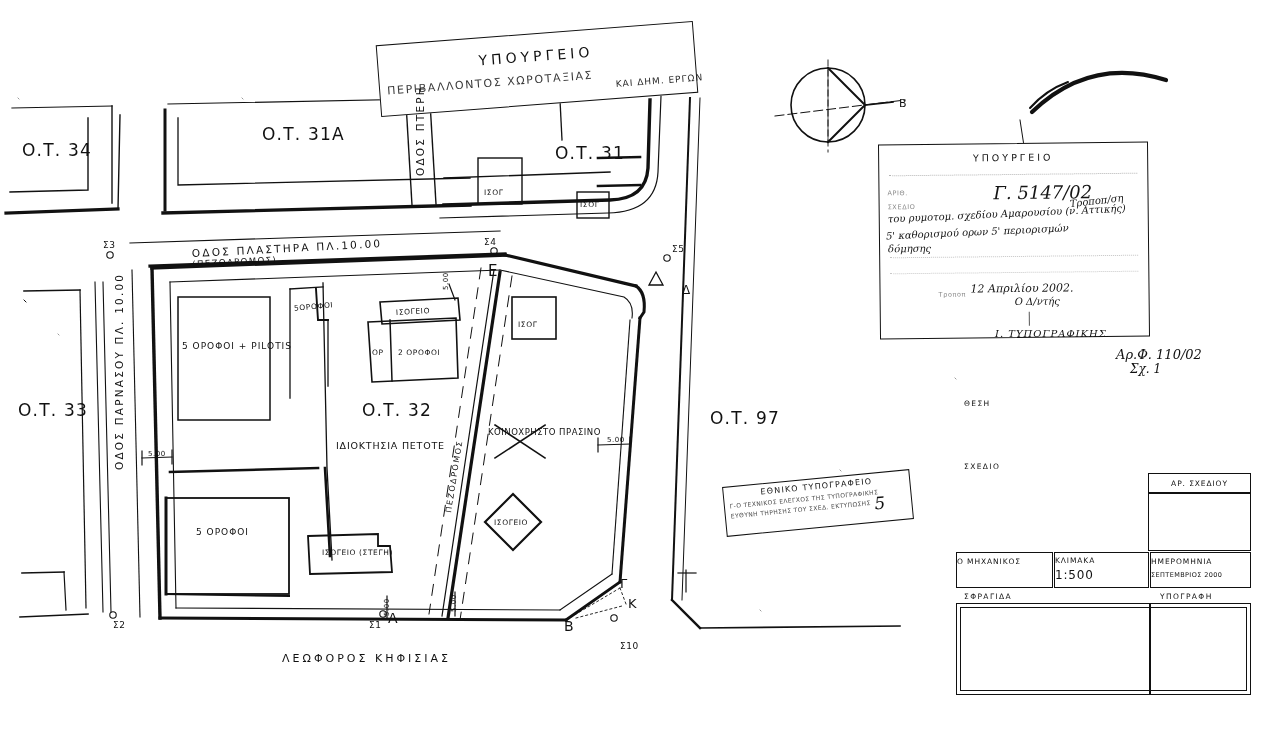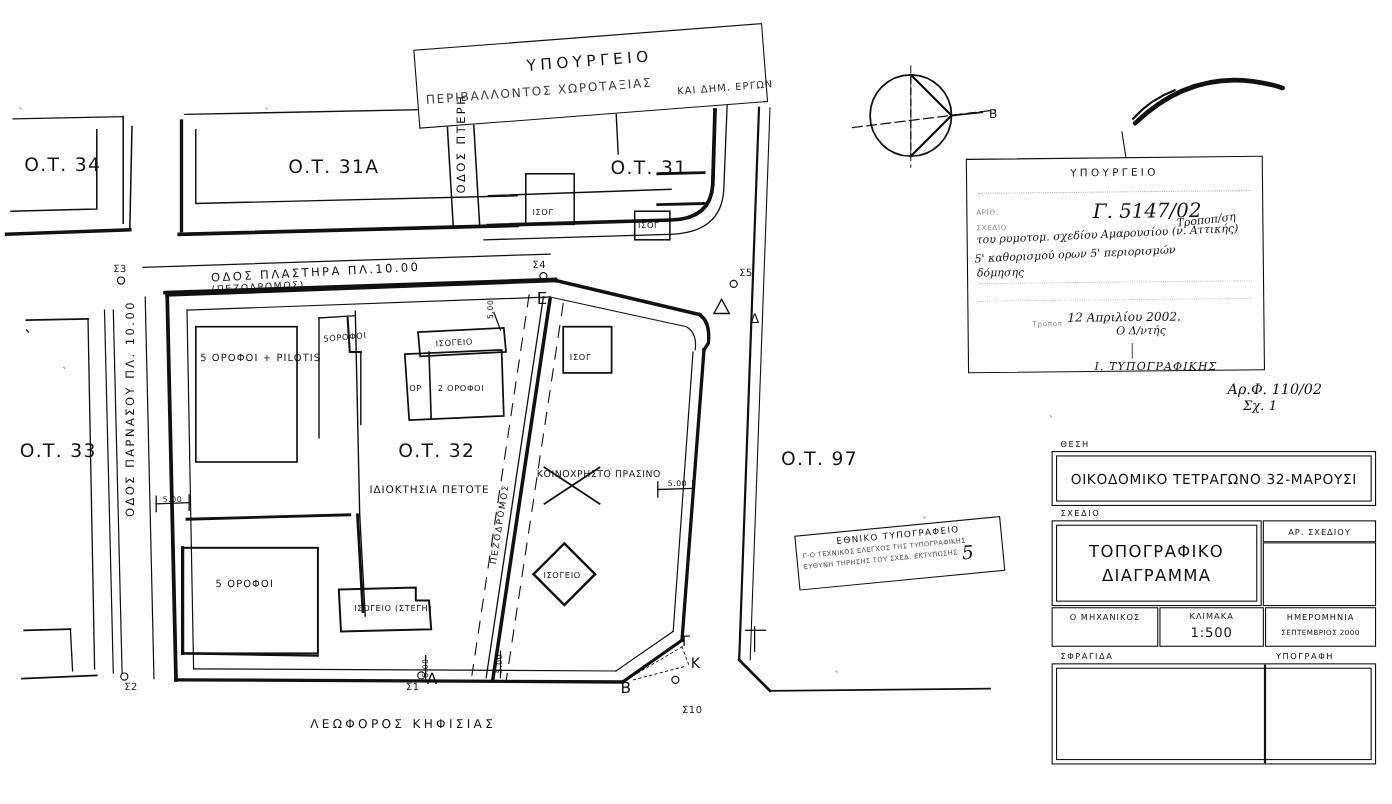--- a/index.html
+++ b/index.html
@@ -60,21 +60,21 @@
   #ethniko .e3{position:absolute;left:5px;top:25px;font-size:6px;letter-spacing:.4px;
      color:#4a4a4a;}
   #ethniko .e4{position:absolute;right:26px;top:20px;font-size:17px;
      font-family:"DejaVu Serif","Liberation Serif",serif;font-style:italic;}
 
   
   #titleblock{position:absolute;left:952px;top:400px;width:301px;height:295px;}
   .tbcap{position:absolute;font-size:7.5px;letter-spacing:1.4px;}
   .tbbox{position:absolute;border:1.6px solid #111;background:#fff;}
   .tbinner{position:absolute;inset:3px;border:1px solid #111;}
-  .tbtext{position:absolute;left:0;right:0;text-align:center;}
+  .tbtext{position:absolute;left:0;right:0;}
   .tbsmall{font-size:7.5px;letter-spacing:.9px;}
 
   .ctr{display:flex;align-items:center;justify-content:center;
        width:100%;height:100%;text-align:center;}
 </style>
 </head>
 <body>
 
 <div id="sheet">
 
@@ -285,21 +285,21 @@
   </div>
 
   <div id="ethniko">
     <div class="e1">ΕΘΝΙΚΟ ΤΥΠΟΓΡΑΦΕΙΟ</div>
     <div class="e2">Γ-Ο ΤΕΧΝΙΚΟΣ ΕΛΕΓΧΟΣ ΤΗΣ ΤΥΠΟΓΡΑΦΙΚΗΣ</div>
     <div class="e3">ΕΥΘΥΝΗ ΤΗΡΗΣΗΣ ΤΟΥ ΣΧΕΔ. ΕΚΤΥΠΩΣΗΣ</div>
     <div class="e4">5</div>
   </div>
 
   <div class="lbl ot" style="left:22px;top:140px;">Ο.Τ. 34</div>
-  <div class="lbl ot" style="left:262px;top:142px;">Ο.Τ. 31A</div>
+  <div class="lbl ot" style="left:262px;top:124px;">Ο.Τ. 31A</div>
   <div class="lbl ot" style="left:555px;top:143px;">Ο.Τ. 31</div>
   <div class="lbl ot" style="left:18px;top:400px;">Ο.Τ. 33</div>
   <div class="lbl ot" style="left:362px;top:400px;">Ο.Τ. 32</div>
   <div class="lbl ot" style="left:710px;top:408px;">Ο.Τ. 97</div>
 
   <div class="lbl street rot-slight" style="left:192px;top:242px;">
     <span>ΟΔΟΣ ΠΛΑΣΤΗΡΑ ΠΛ.10.00</span>
     <small>(ΠΕΖΟΔΡΟΜΟΣ)</small>
   </div>
   <div class="lbl street" style="left:414px;top:176px;transform:rotate(-90deg);transform-origin:0 0;">
@@ -308,21 +308,21 @@
   <div class="lbl street" style="left:113px;top:470px;transform:rotate(-90deg);transform-origin:0 0;">
     <span>ΟΔΟΣ ΠΑΡΝΑΣΟΥ ΠΛ. 10.00</span>
   </div>
   <div class="lbl street" style="left:282px;top:652px;letter-spacing:3px;font-size:11px;">
     <span>ΛΕΩΦΟΡΟΣ ΚΗΦΙΣΙΑΣ</span>
   </div>
   <div class="lbl" style="left:444px;top:512px;font-size:8px;letter-spacing:1.6px;transform:rotate(-81deg);transform-origin:0 0;">
     <span>ΠΕΖΟΔΡΟΜΟΣ</span>
   </div>
 
-  <div class="lbl bldg" style="left:182px;top:320px;width:84px;">5 ΟΡΟΦΟΙ + PILOTIS</div>
+  <div class="lbl bldg" style="left:182px;top:340px;width:84px;">5 ΟΡΟΦΟΙ + PILOTIS</div>
   <div class="lbl bldg sm" style="left:294px;top:302px;transform:rotate(-5deg);">5ΟΡΟΦΟΙ</div>
   <div class="lbl bldg sm" style="left:396px;top:307px;transform:rotate(-3deg);">ΙΣΟΓΕΙΟ</div>
   <div class="lbl bldg sm" style="left:372px;top:348px;">ΟΡ</div>
   <div class="lbl bldg sm" style="left:398px;top:348px;">2 ΟΡΟΦΟΙ</div>
   <div class="lbl bldg sm" style="left:484px;top:188px;">ΙΣΟΓ</div>
   <div class="lbl bldg sm" style="left:580px;top:200px;">ΙΣΟΓ</div>
   <div class="lbl bldg sm" style="left:518px;top:320px;">ΙΣΟΓ</div>
   <div class="lbl bldg" style="left:196px;top:526px;">5 ΟΡΟΦΟΙ</div>
   <div class="lbl bldg sm" style="left:322px;top:547px;width:62px;line-height:1.5;">ΙΣΟΓΕΙΟ (ΣΤΕΓΗ)</div>
   <div class="lbl bldg sm" style="left:494px;top:518px;">ΙΣΟΓΕΙΟ</div>
@@ -345,35 +345,22 @@
 
   <div class="lbl dim" style="left:148px;top:450px;">5.00</div>
   <div class="lbl dim" style="left:607px;top:436px;">5.00</div>
   <div class="lbl dim" style="left:442px;top:290px;transform:rotate(-90deg);transform-origin:0 0;">5.00</div>
   <div class="lbl dim" style="left:450px;top:612px;transform:rotate(-90deg);transform-origin:0 0;">5.00</div>
   <div class="lbl dim" style="left:383px;top:616px;transform:rotate(-90deg);transform-origin:0 0;">5.00</div>
 
   <div id="titleblock">
 
     <div class="tbcap" style="left:12px;top:-1px;">ΘΕΣΗ</div>
-    <div class="tbbox" style="left:4px;top:10px;width:293px;height:48px;">
-      <div class="tbinner">
-        <div class="ctr" style="font-size:12.5px;letter-spacing:.6px;">ΟΙΚΟΔΟΜΙΚΟ ΤΕΤΡΑΓΩΝΟ 32-ΜΑΡΟΥΣΙ</div>
-      </div>
-    </div>
 
     <div class="tbcap" style="left:12px;top:62px;">ΣΧΕΔΙΟ</div>
-    <div class="tbbox" style="left:4px;top:73px;width:189px;height:76px;">
-      <div class="tbinner">
-        <div class="ctr" style="flex-direction:column;font-size:15px;letter-spacing:1.2px;line-height:1.5;">
-          <div>ΤΟΠΟΓΡΑΦΙΚΟ</div>
-          <div>ΔΙΑΓΡΑΜΜΑ</div>
-        </div>
-      </div>
-    </div>
 
     <div class="tbbox" style="left:196px;top:73px;width:101px;height:18px;">
       <div class="ctr tbsmall">ΑΡ. ΣΧΕΔΙΟΥ</div>
     </div>
     <div class="tbbox" style="left:196px;top:93px;width:101px;height:56px;">
       <div class="ctr tbsmall"></div>
     </div>
 
     <div class="tbbox" style="left:4px;top:152px;width:95px;height:34px;">
       <div class="tbtext tbsmall" style="top:4px;">Ο ΜΗΧΑΝΙΚΟΣ</div>

